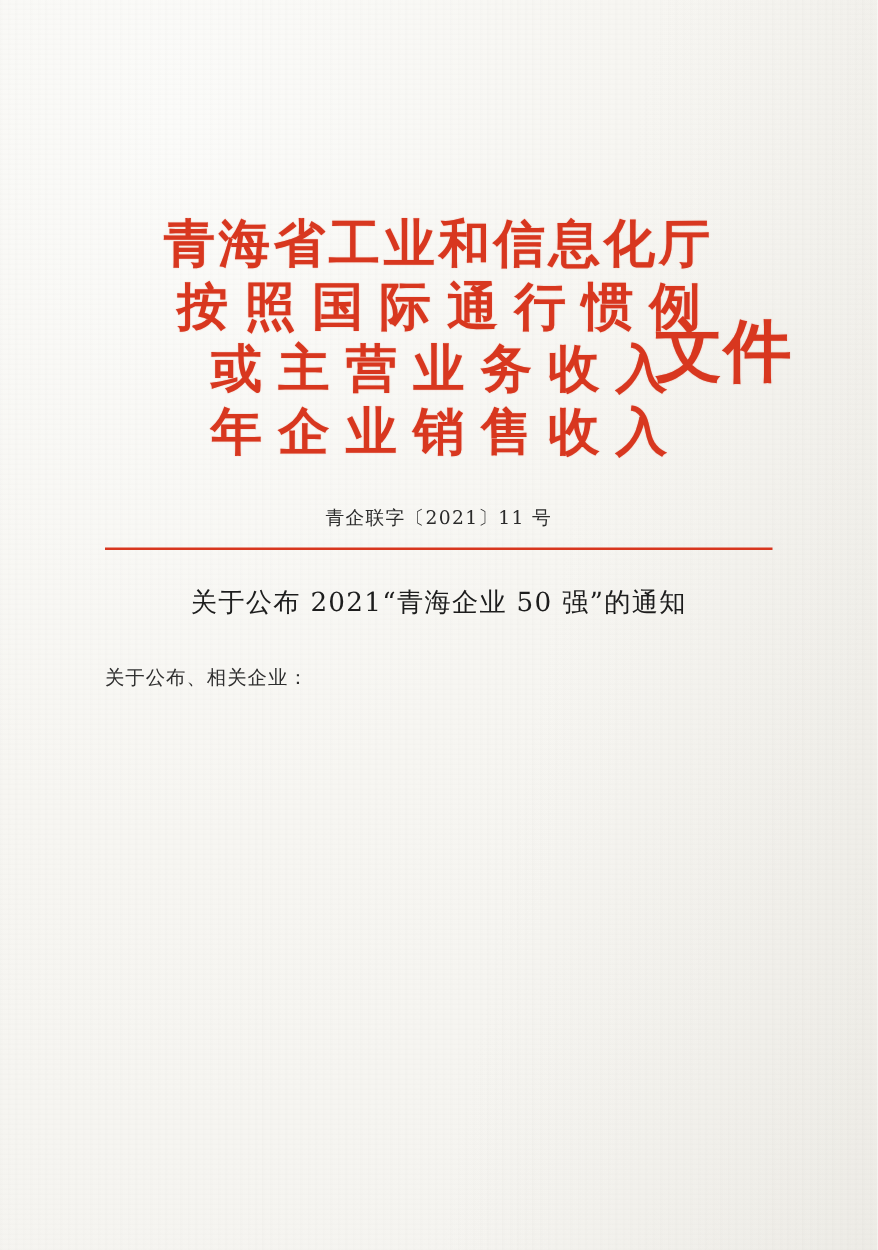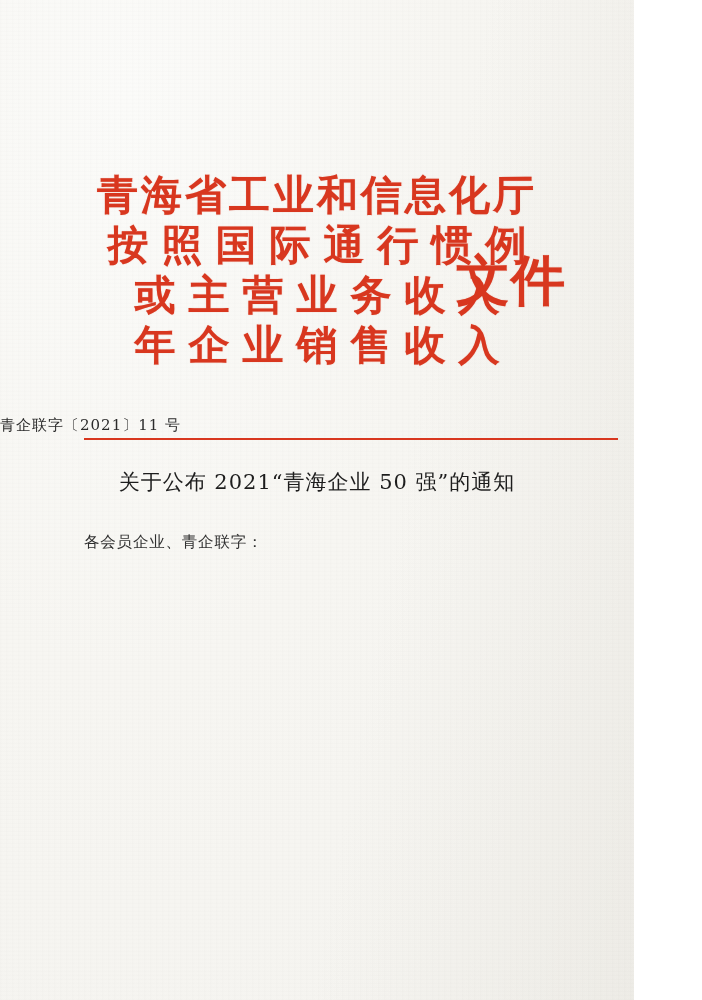--- a/index.html
+++ b/index.html
@@ -8,21 +8,21 @@
     background: #ffffff;
   }
   body {
     width: 702px;
     height: 1000px;
     overflow: hidden;
     font-family: "DejaVu Serif", "Liberation Serif", serif;
   }
   .page {
     position: relative;
-    width: 634px;
+    width: 702px;
     height: 1000px;
     background:
       radial-gradient(ellipse at 20% 10%, #fbfbf9 0%, #f7f6f2 45%, #f4f3ef 100%);
     box-sizing: border-box;
   }
   
   .page::before {
     content: "";
     position: absolute;
     inset: 0;
@@ -80,26 +80,25 @@
     letter-spacing: 1px;
     z-index: 7;
     text-shadow: 0 0 1px rgba(216,55,31,0.5);
   }
 
   .doc-number {
     position: absolute;
     left: 0;
     right: 0;
     top: 405px;
-    text-align: left;
+    text-align: center;
     font-size: 15px;
     color: #2b2b2b;
     letter-spacing: 1px;
     z-index: 6;
-    margin-top: 11px;
   }
 
   .red-rule {
     position: absolute;
     left: 84px;
     width: 534px;
     top: 438px;
     height: 2px;
     background: #d8371f;
     z-index: 6;
@@ -160,16 +159,16 @@
 
   <div class="wenjian">文件</div>
 
   <div class="doc-number">青企联字〔2021〕11 号</div>
 
   <div class="red-rule"></div>
 
   <div class="doc-title">关于公布 2021“青海企业 50 强”的通知</div>
 
   <div class="body-text">
-    <p class="salutation">各会员企业、青企联字：</p>
+    <p class="salutation">关于公布、相关企业：</p>
   </div>
 
 </div>
 
 </body></html>

